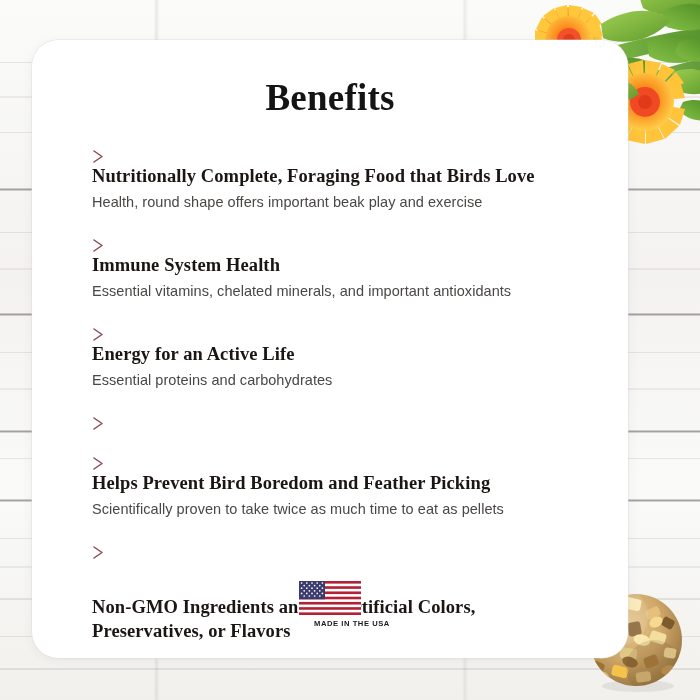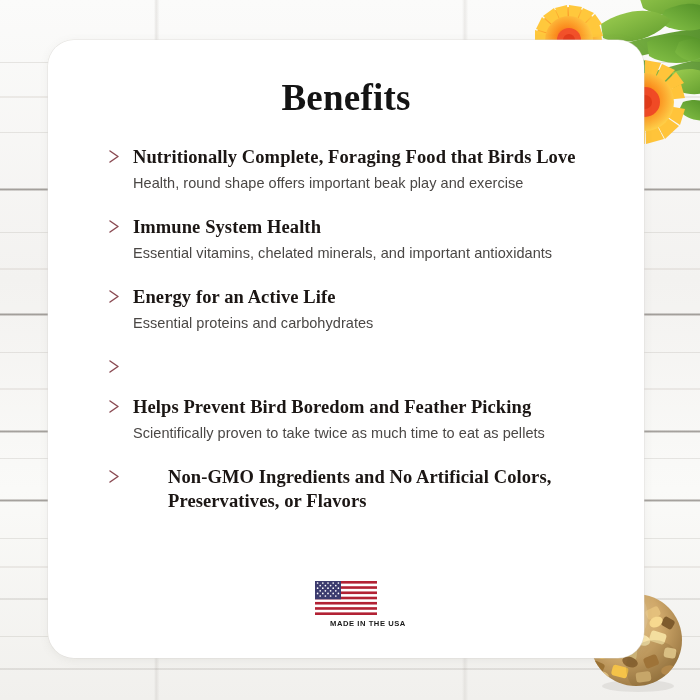--- a/index.html
+++ b/index.html
@@ -41,21 +41,21 @@
   #flowers{ position:absolute; top:-16px; right:-12px; width:215px; height:165px; }
   #flowers svg{ display:block; width:100%; height:100%; }
 
   
   #food-ball{ position:absolute; right:8px; bottom:6px; width:112px; height:108px; }
   #food-ball svg{ display:block; width:100%; height:100%; }
 
   
   #card{
     position:absolute;
-    left:48px; top:40px; width:596px; height:618px;
+    left:32px; top:40px; width:596px; height:618px;
     background:#fff;
     border-radius:26px;
     box-shadow:0 2px 10px rgba(120,115,110,.10), 0 0 0 .5px rgba(225,222,218,.7);
     padding:28px 30px 0 30px;
     z-index:5;
   }
 
   #page-title{
     font-family:"Liberation Serif", serif;
     font-weight:bold;
@@ -65,20 +65,21 @@
     text-align:center;
     margin-top:8px;
     margin-bottom:26px;
   }
 
   .benefit{
     display:flex;
     align-items:flex-start;
     margin-bottom:21px;
     padding-left:30px;
+    flex-direction:column;
   }
   .benefit:last-child{ margin-bottom:0;gap:35px; }
 
   .chev{
     flex:0 0 auto;
     width:16px;
     margin-right:9px;
     margin-top:4px;
     line-height:1;
   }

